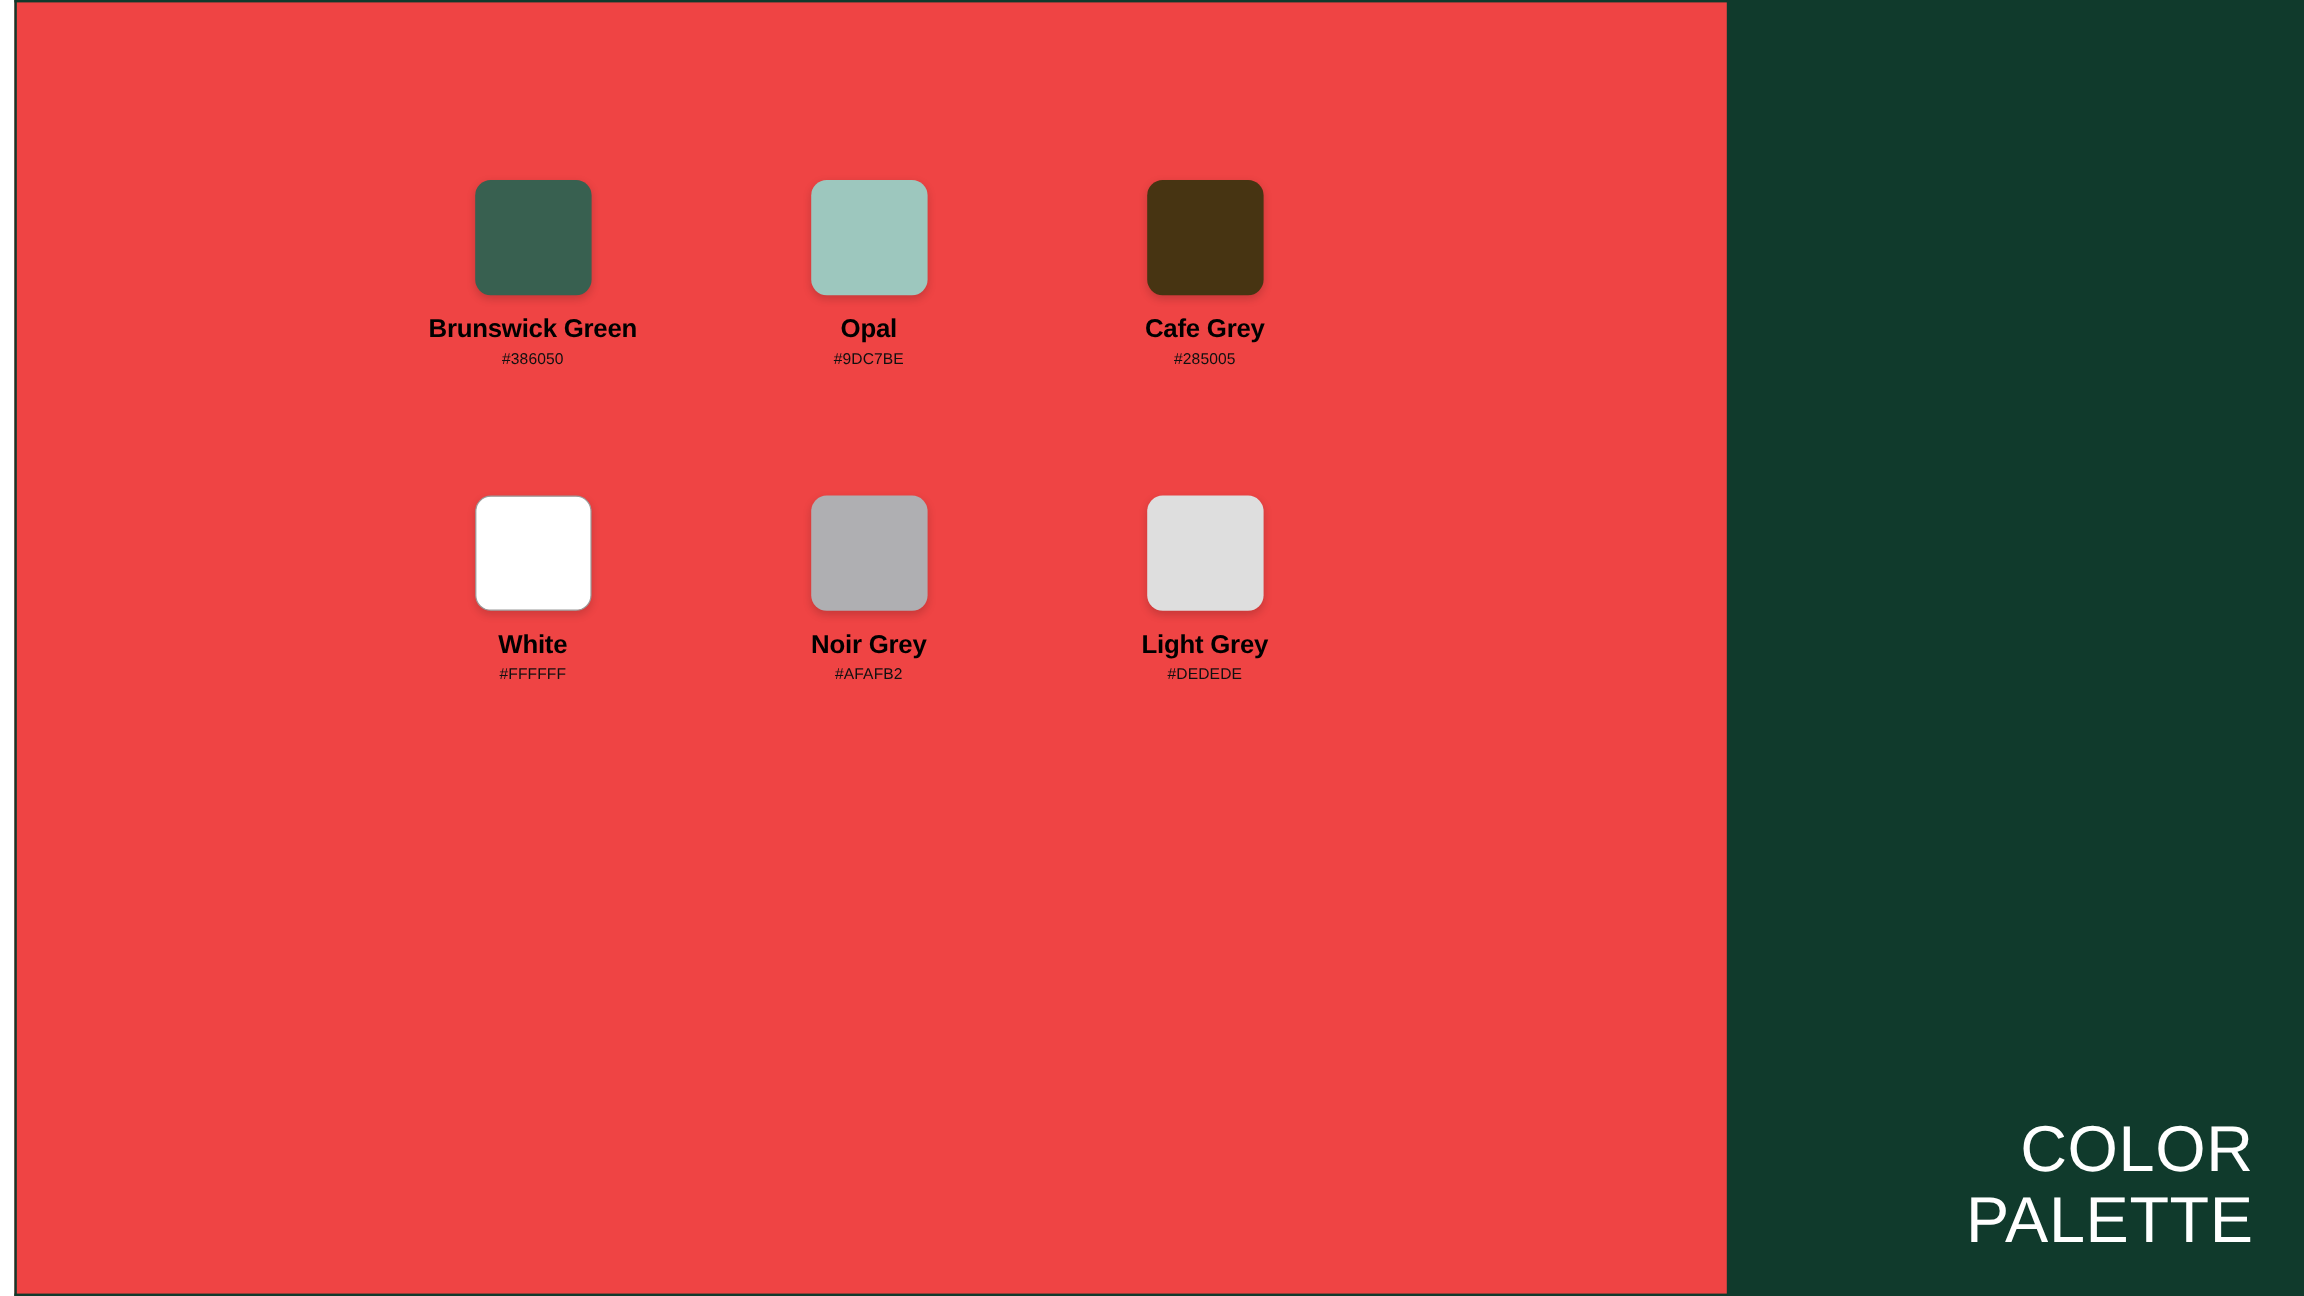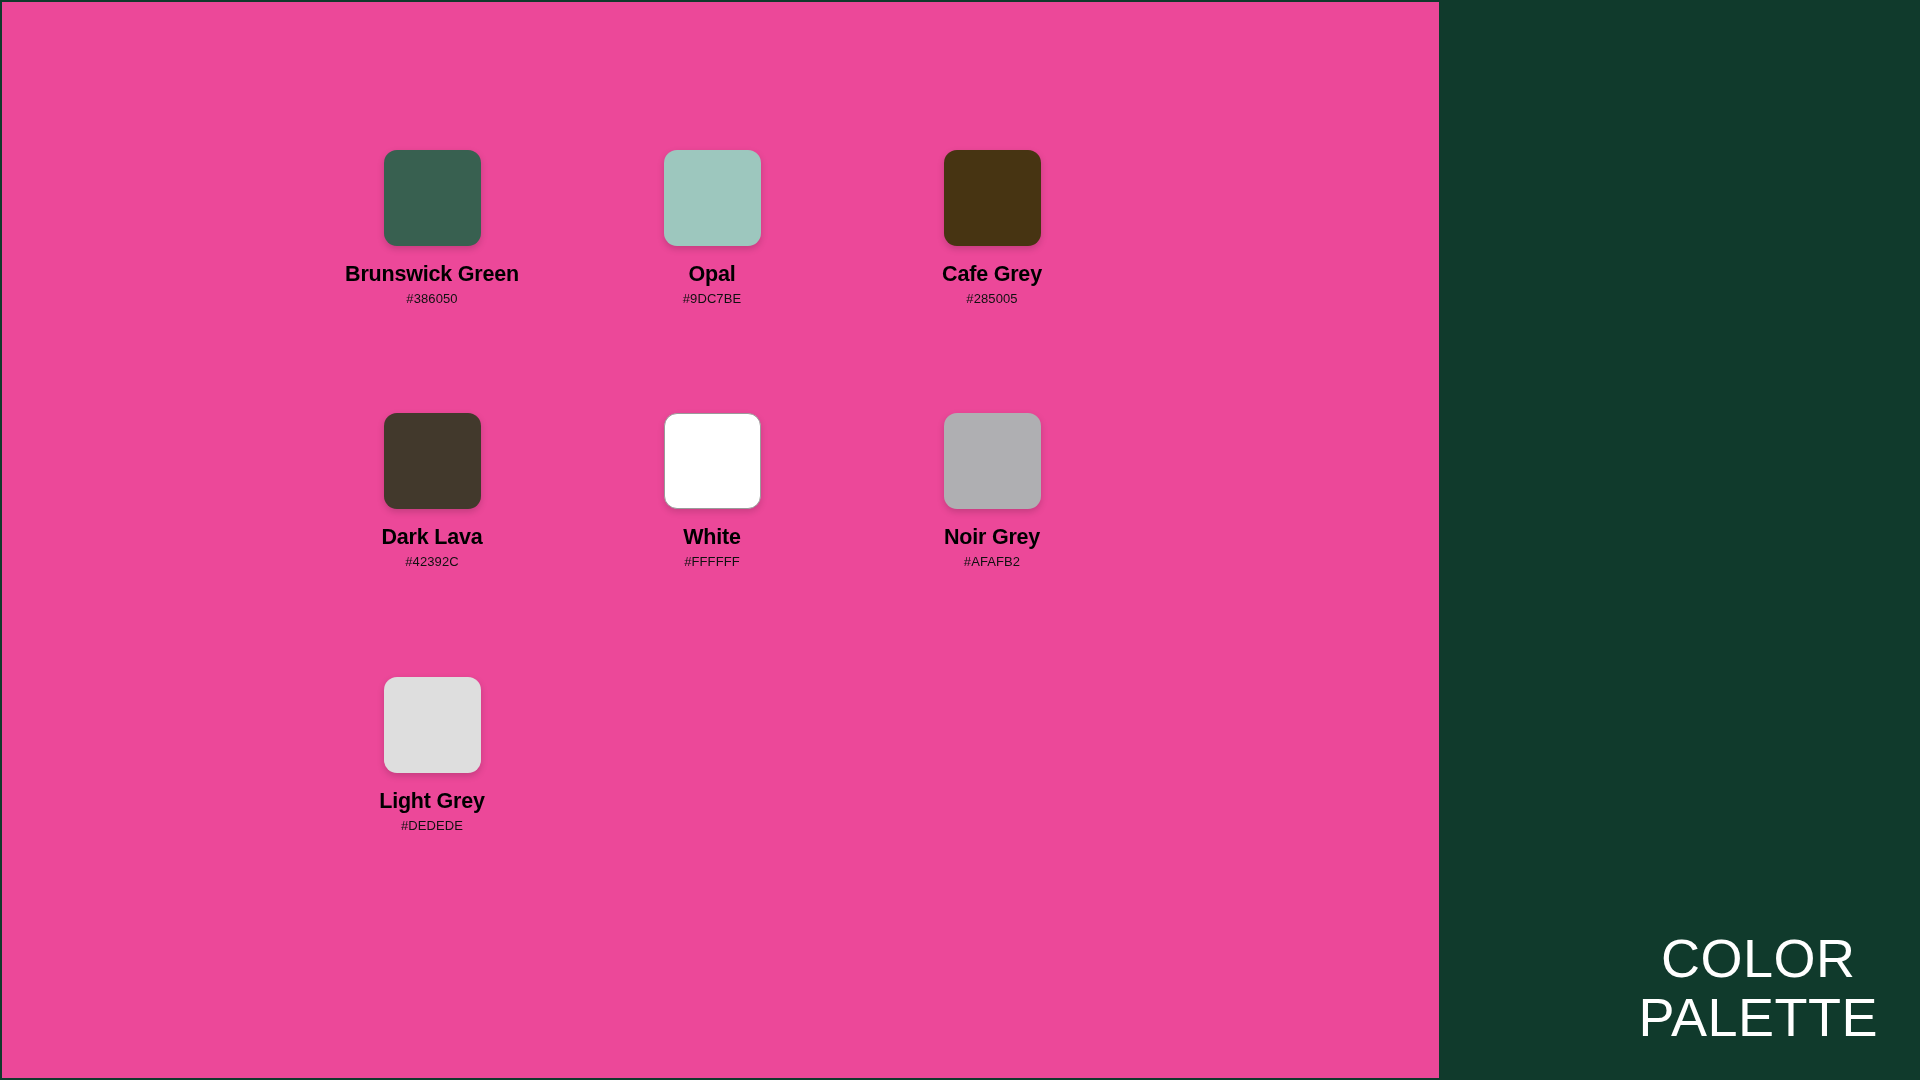--- a/index.html
+++ b/index.html
@@ -16,46 +16,46 @@
     position: relative;
     width: 1920px;
     height: 1080px;
     background: #ffffff;
     box-sizing: border-box;
   }
 
   
   .card {
     position: absolute;
-    left: 0;
+    left: 12px;
     top: 0;
     width: 1439px;
     height: 1080px;
-    background: #ec4899;
+    background: #ef4444;
     box-sizing: border-box;
     border-top: 2px solid #103A2C;
     border-left: 2px solid #103A2C;
     border-bottom: 2px solid #103A2C;
   }
 
   
   .side-panel {
     position: absolute;
     left: 1439px;
     top: 0;
     width: 481px;
     height: 1080px;
     background: #103A2C;
   }
 
   .panel-title {
     position: absolute;
     right: 42px;
     bottom: 34px;
-    text-align: center;
+    text-align: right;
     color: #ffffff;
     font-size: 54px;
     line-height: 1.08;
     font-weight: 400;
     letter-spacing: 0.5px;
     white-space: pre-line;
   }
 
   
   .grid {
@@ -125,25 +125,20 @@
           <div class="chip" style="background: rgb(157, 199, 190);"></div>
           <div class="chip-name">Opal</div>
           <div class="chip-hex">#9DC7BE</div>
         </div>
         <div class="swatch-cell">
           <div class="chip" style="background: rgb(71, 52, 18);"></div>
           <div class="chip-name">Cafe Grey</div>
           <div class="chip-hex">#285005</div>
         </div>
         <div class="swatch-cell">
-          <div class="chip" style="background: rgb(66, 57, 44);"></div>
-          <div class="chip-name">Dark Lava</div>
-          <div class="chip-hex">#42392C</div>
-        </div>
-        <div class="swatch-cell">
           <div class="chip outlined" style="background: rgb(255, 255, 255);"></div>
           <div class="chip-name">White</div>
           <div class="chip-hex">#FFFFFF</div>
         </div>
         <div class="swatch-cell">
           <div class="chip" style="background: rgb(175, 175, 178);"></div>
           <div class="chip-name">Noir Grey</div>
           <div class="chip-hex">#AFAFB2</div>
         </div>
         <div class="swatch-cell">

